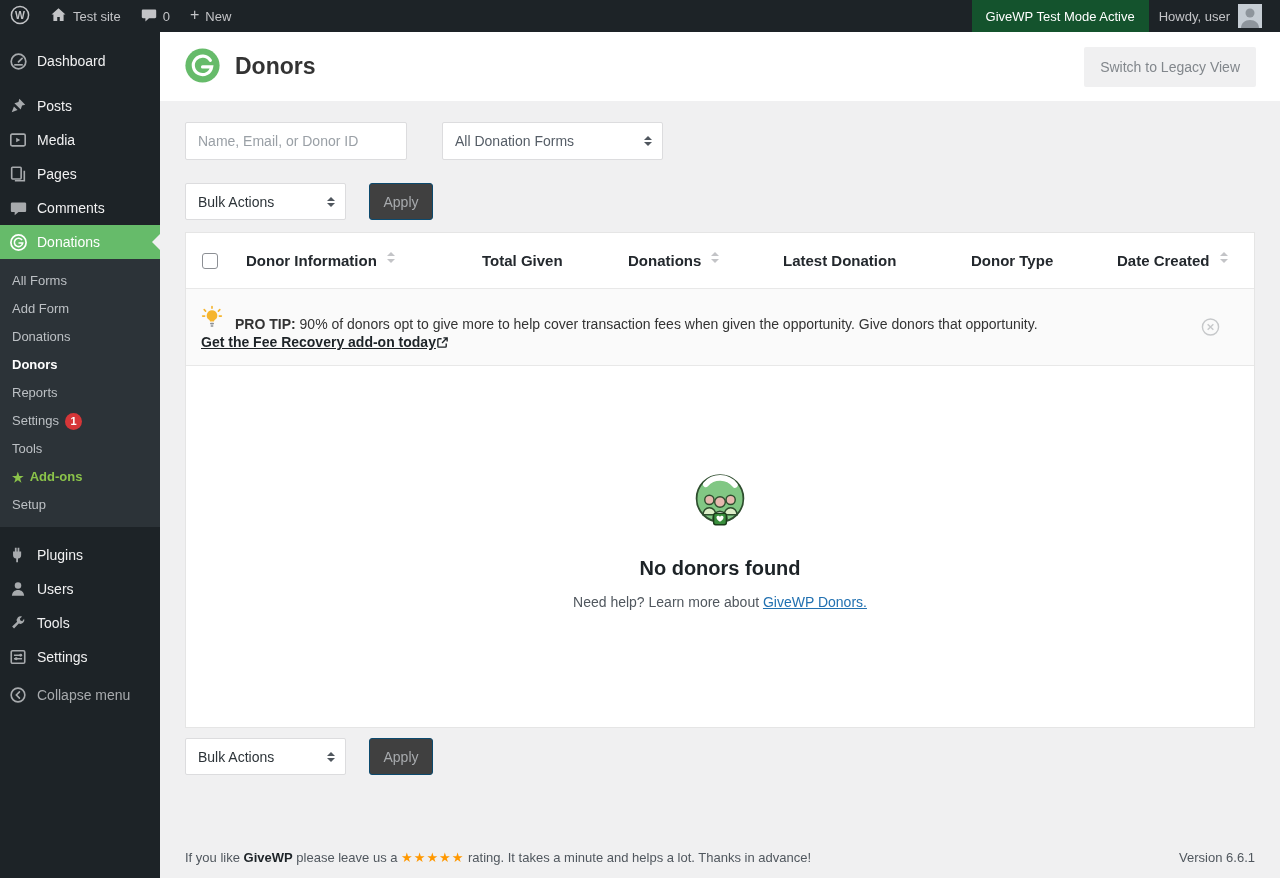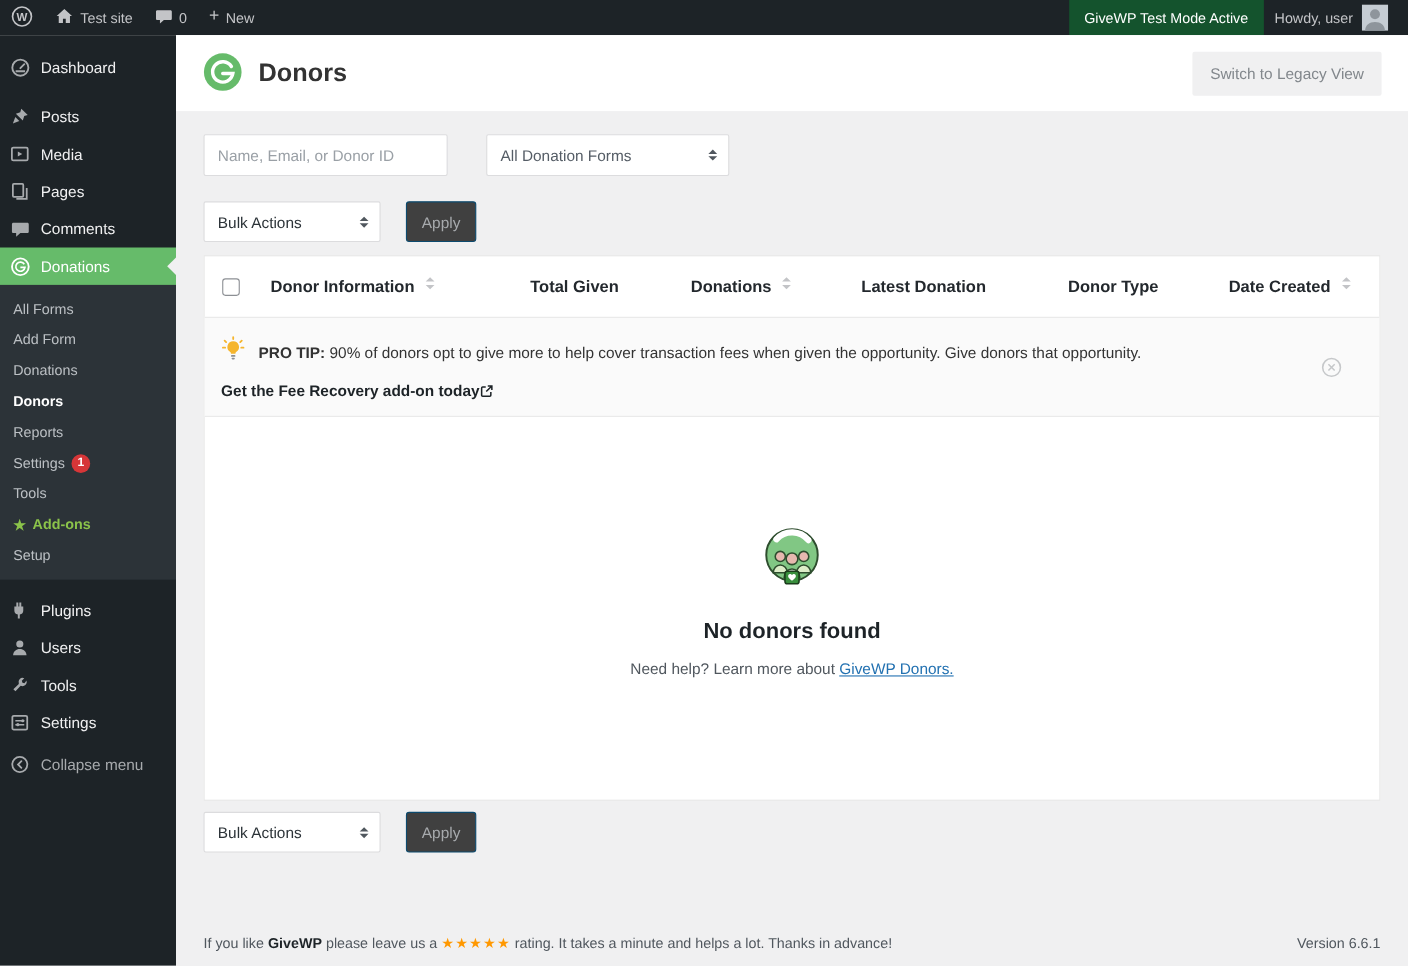--- a/index.html
+++ b/index.html
@@ -57,22 +57,22 @@
   .thead{display:grid;grid-template-columns:60px 236px 146px 155px 188px 146px 1fr;align-items:center;height:55px;flex-shrink:0}
   .th{display:flex;gap:10px;font-size:15px;font-weight:700;color:#23282d}
   .cb-cell{padding-left:16px}
   input.cb{appearance:none;-webkit-appearance:none;width:16px;height:16px;border:1px solid #8c8f94;border-radius:3px;background:#fff;cursor:pointer}
   .sort{display:flex;flex-direction:column;gap:3px}
   .sort i{display:block;width:0;height:0;border-left:4px solid transparent;border-right:4px solid transparent}
   .sort .up{border-bottom:4px solid #c3c4c7}
   .sort .down{border-top:4px solid #c3c4c7}
 
   .protip{position:relative;background:#fafafa;border-top:1px solid #e8e8e8;border-bottom:1px solid #e8e8e8;padding:16px 56px 15px 15px;flex-shrink:0}
-  .protip-row1{display:flex;gap:12px;align-items:center;font-size:14px;color:#333;line-height:1.45}
-  .protip-link{display:inline-flex;align-items:center;gap:0;margin-top:13px;font-size:14px;font-weight:700;color:#1d2327;cursor:pointer}
+  .protip-row1{display:flex;gap:12px;align-items:flex-end;font-size:14px;color:#333;line-height:1.45}
+  .protip-link{display:inline-flex;align-items:center;gap:0;font-size:14px;font-weight:700;color:#1d2327;text-decoration:underline;cursor:pointer}
   .ext-icon{color:#1d2327;display:inline-flex}
   .dismiss{position:absolute;right:34px;top:50%;transform:translateY(-50%);color:#c6c8ca;cursor:pointer;display:flex}
 
   .empty{flex:1;display:flex;flex-direction:column;align-items:center;justify-content:center;padding-bottom:18px}
   .empty-title{font-size:20px;font-weight:700;color:#1d2327;margin-top:16px}
   .empty-help{font-size:14px;color:#50575e;margin-top:14px}
   .empty-help .help-link{color:#2271b1;text-decoration:underline;cursor:pointer}
 
   .page-footer{margin-top:auto;display:flex;align-items:center;padding:0 25px 13px;font-size:13px;color:#50575e;flex-shrink:0}
   .page-footer strong{color:#1d2327}

